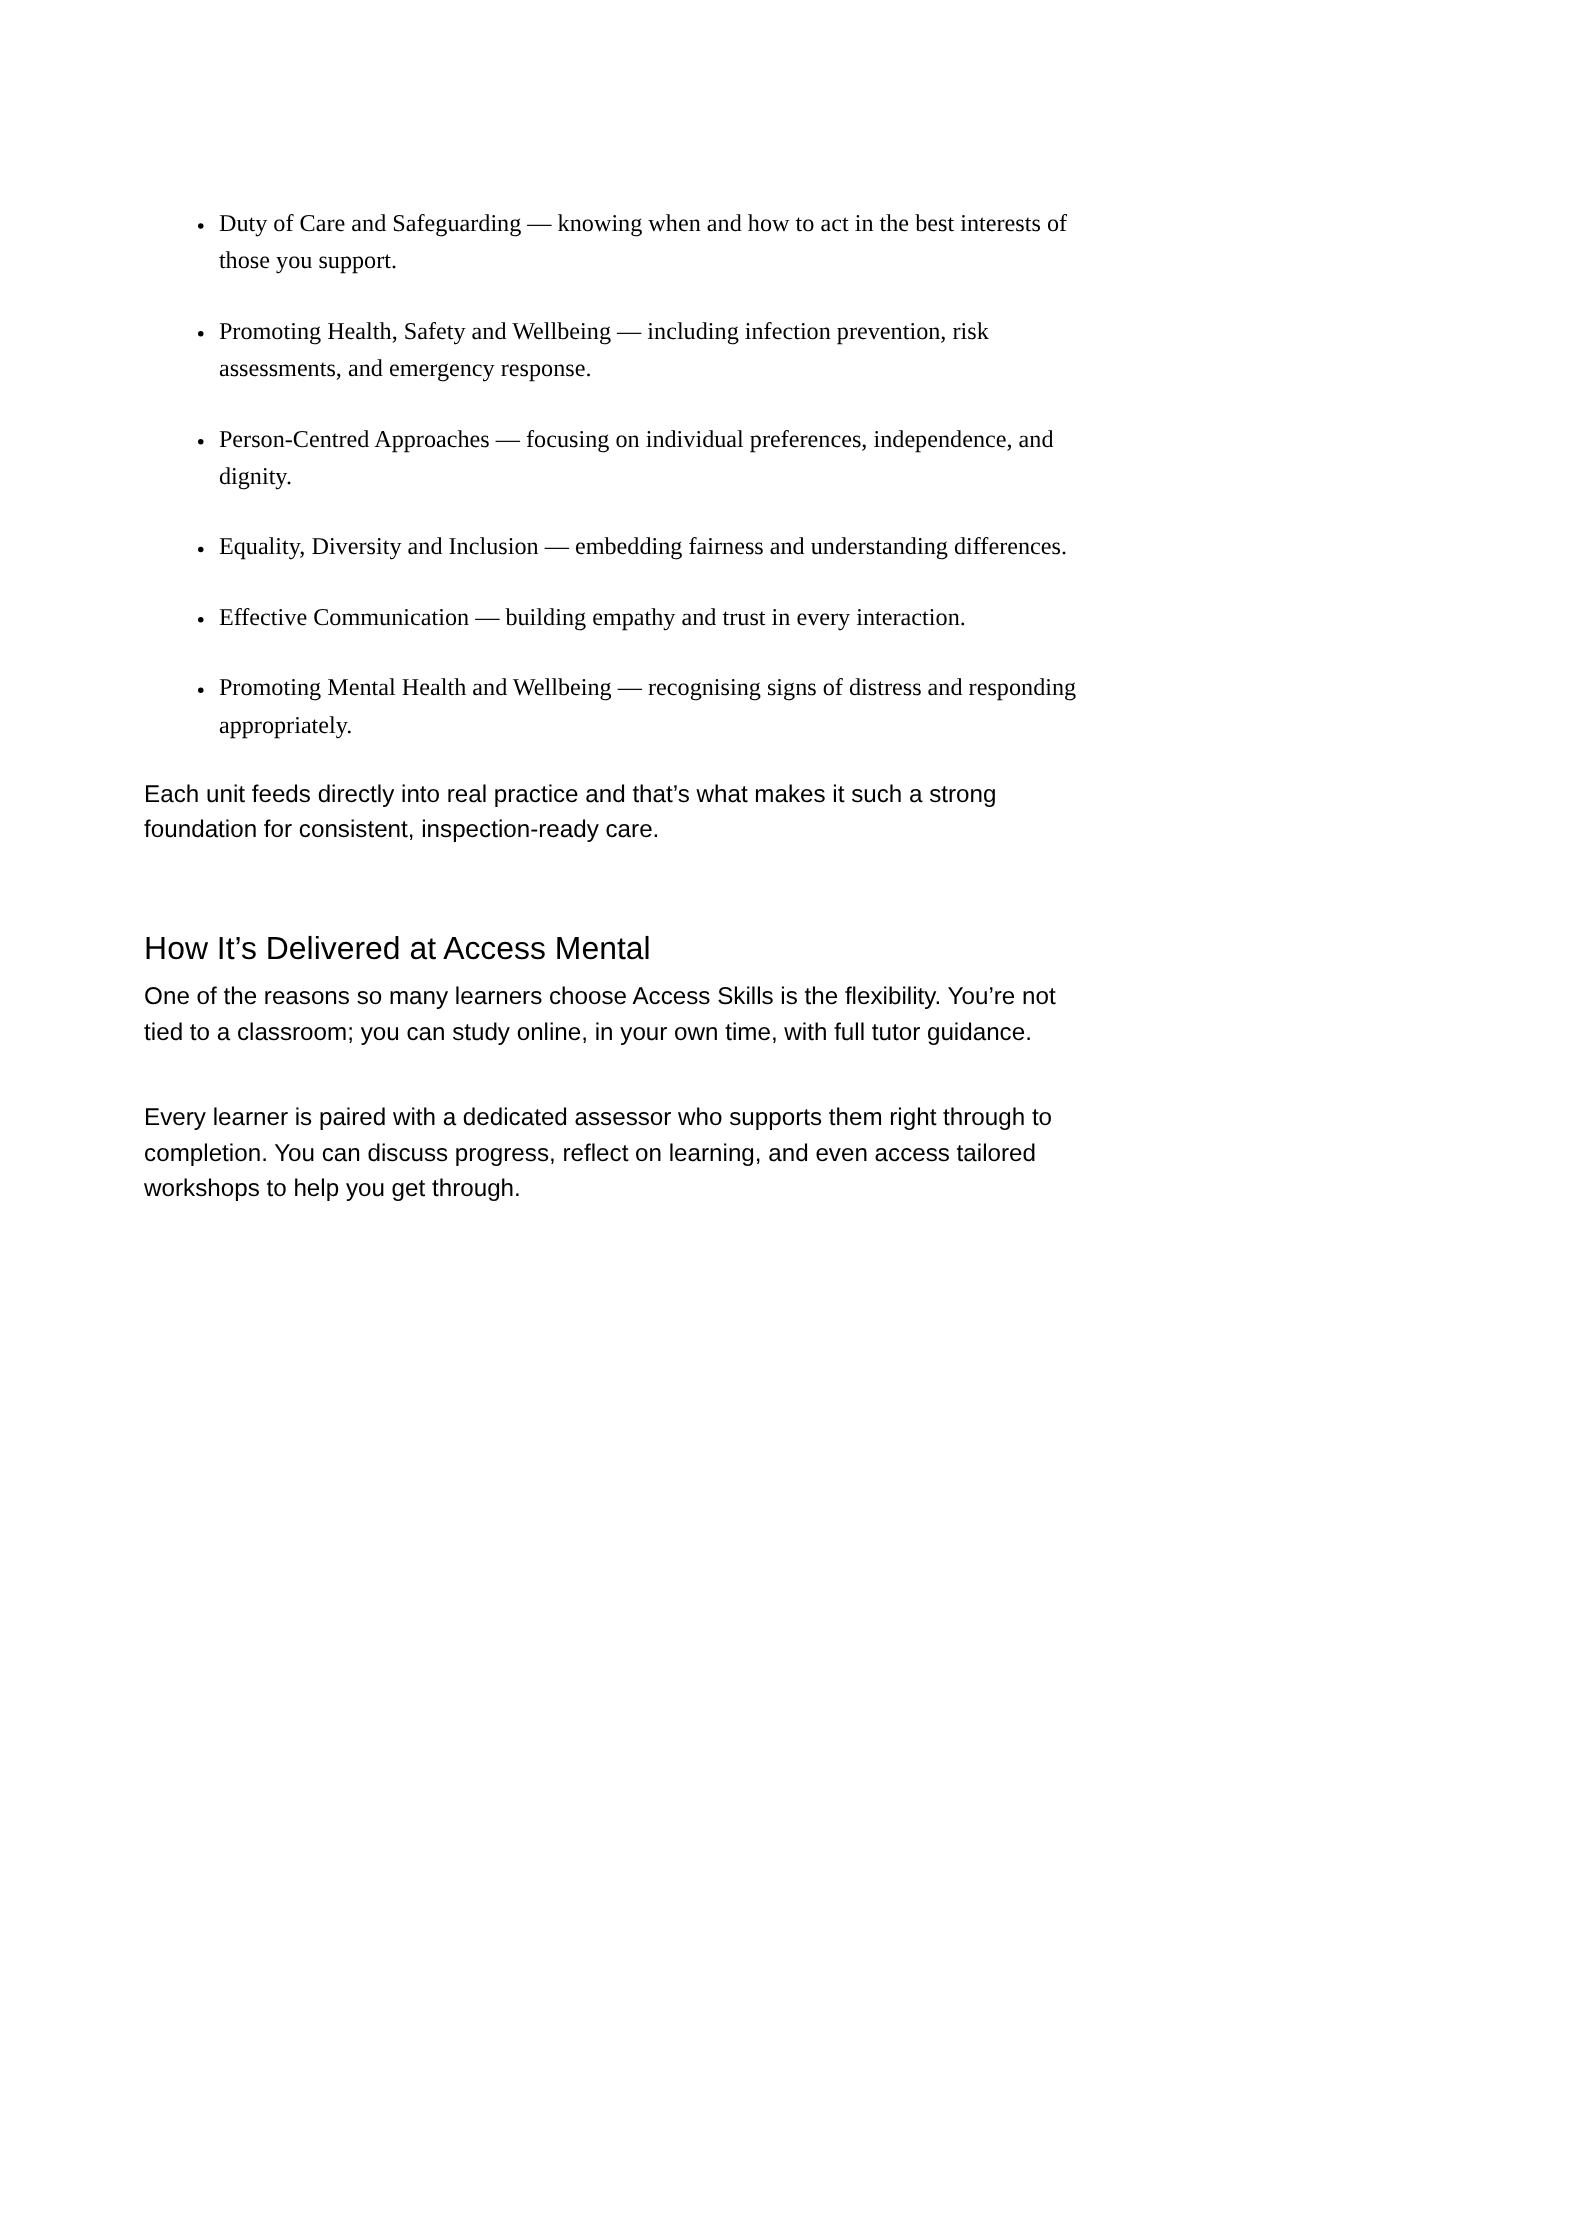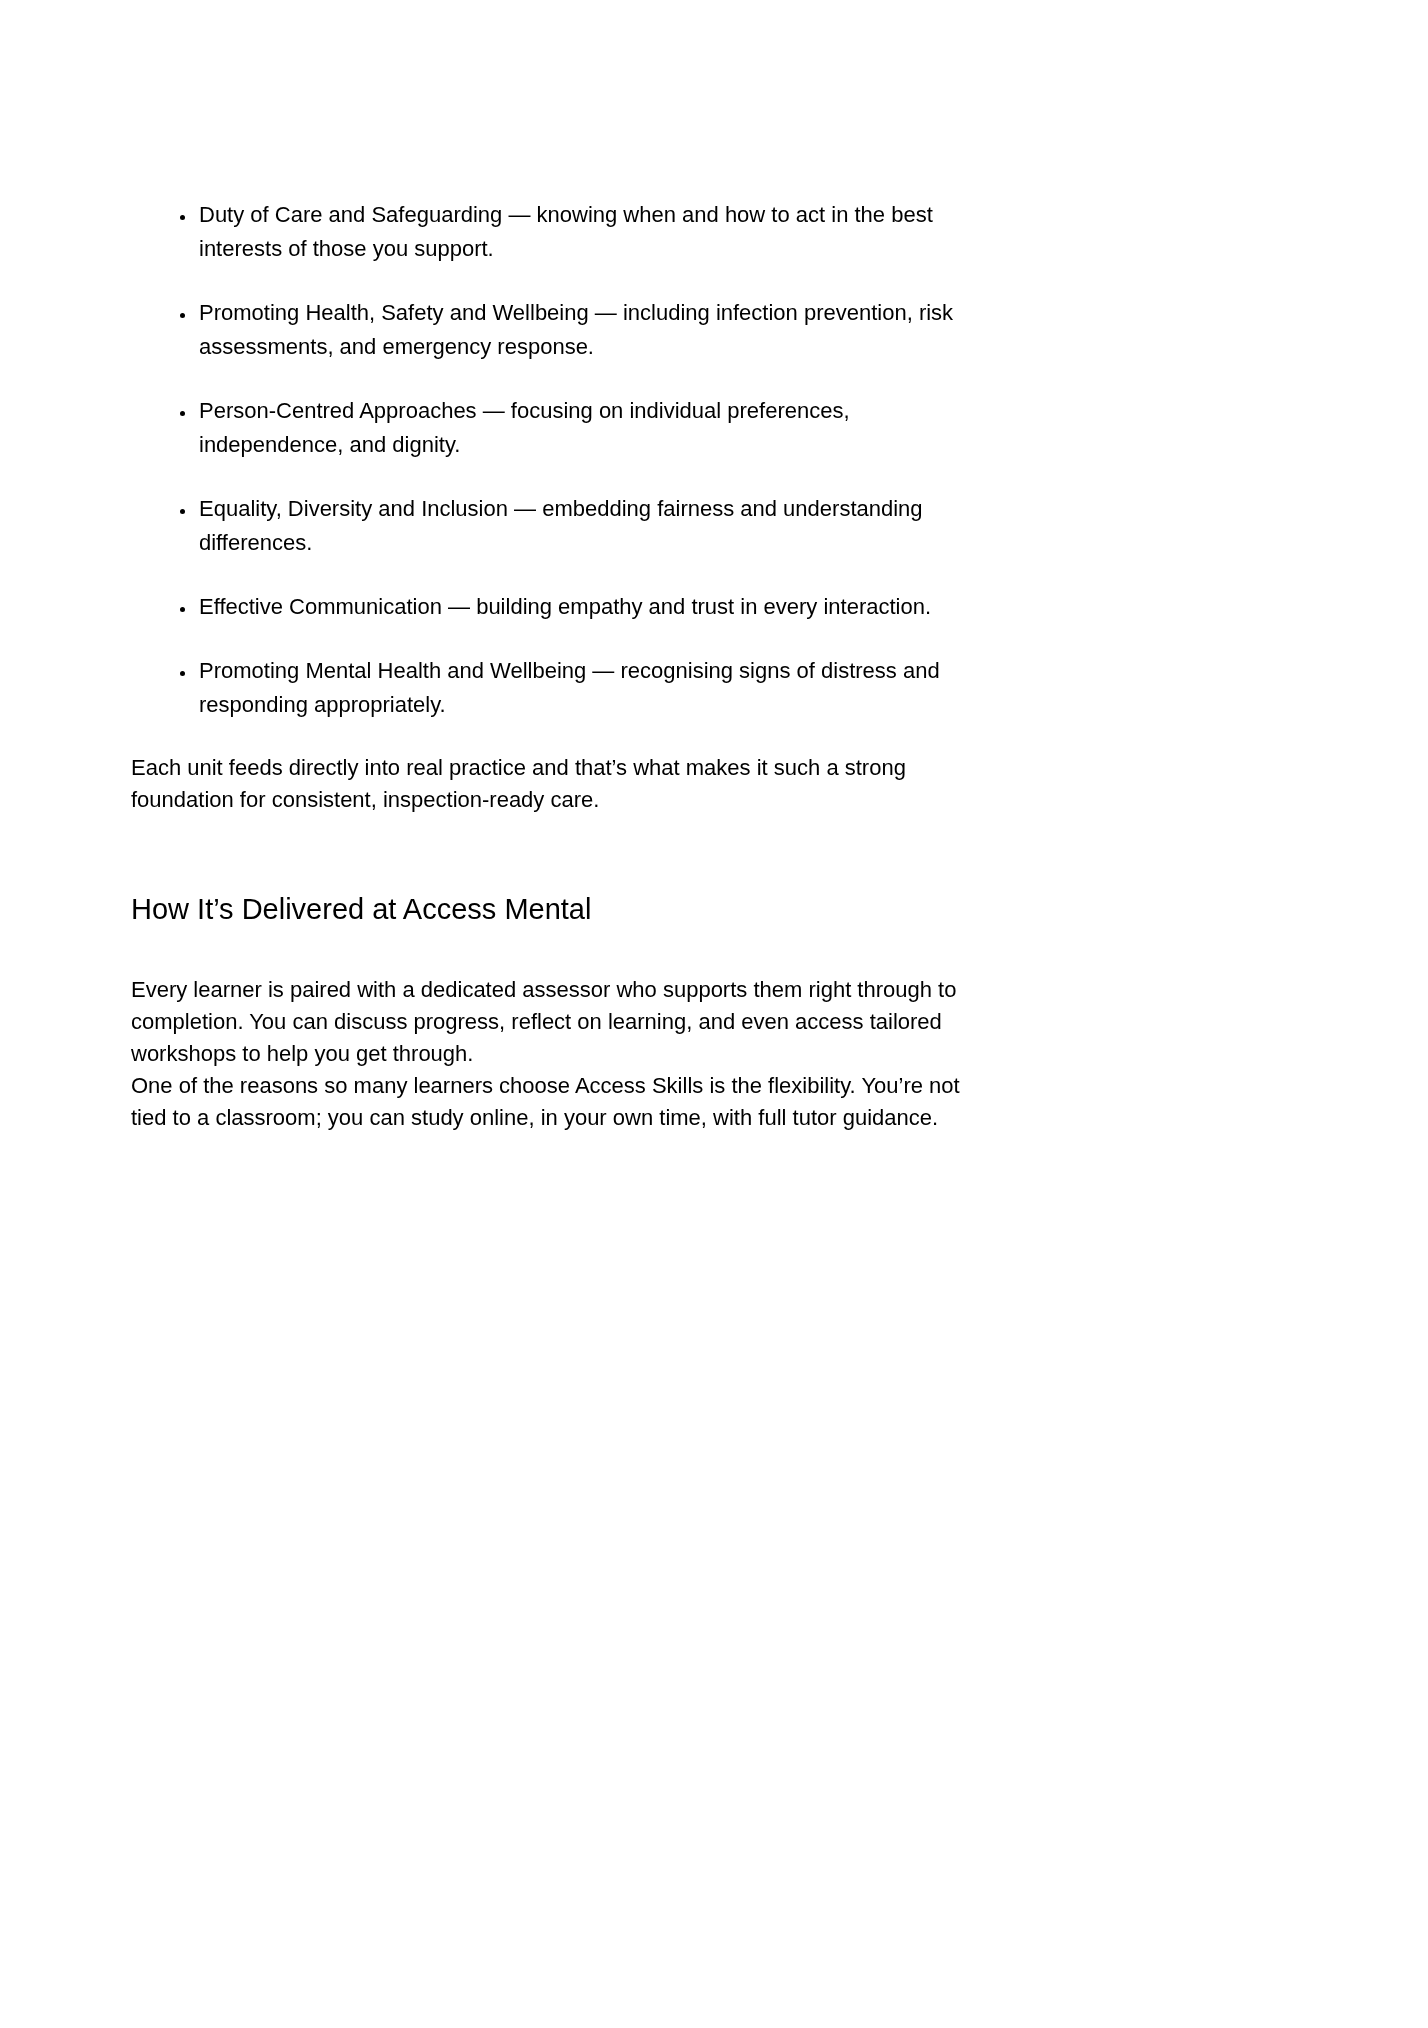--- a/index.html
+++ b/index.html
@@ -19,22 +19,23 @@
     overflow: hidden;
   }
   .bullet-list {
     margin: 0;
     padding: 0 0 0 66px;
     list-style: disc outside;
   }
   .bullet-list li {
     font-size: 22px;
     line-height: 34px;
-    margin: 12px 0 30px 0;
+    margin: 0 0 30px 0;
     padding-left: 2px;
+    font-family: Liberation Serif, serif;
   }
   .bullet-list li::marker {
     font-size: 18px;
   }
   .para {
     font-size: 22px;
     line-height: 32px;
     margin: 0;
   }
   .closing-para {
@@ -73,17 +74,17 @@
     </li>
     <li>
       <span>Promoting Mental Health and Wellbeing — recognising signs of distress and responding appropriately.</span>
     </li>
   </ul>
 
   <p class="para closing-para">Each unit feeds directly into real practice and that’s what makes it such a strong foundation for consistent, inspection-ready care.</p>
 
   <h2 class="section-heading">How It’s Delivered at Access Mental</h2>
 
+  <p class="para">One of the reasons so many learners choose Access Skills is the flexibility. You’re not tied to a classroom; you can study online, in your own time, with full tutor guidance.</p>
+
   <p class="para para-gap">Every learner is paired with a dedicated assessor who supports them right through to completion. You can discuss progress, reflect on learning, and even access tailored workshops to help you get through.</p>
-
-  <p class="para">One of the reasons so many learners choose Access Skills is the flexibility. You’re not tied to a classroom; you can study online, in your own time, with full tutor guidance.</p>
 
 </div>
 
 </body></html>

